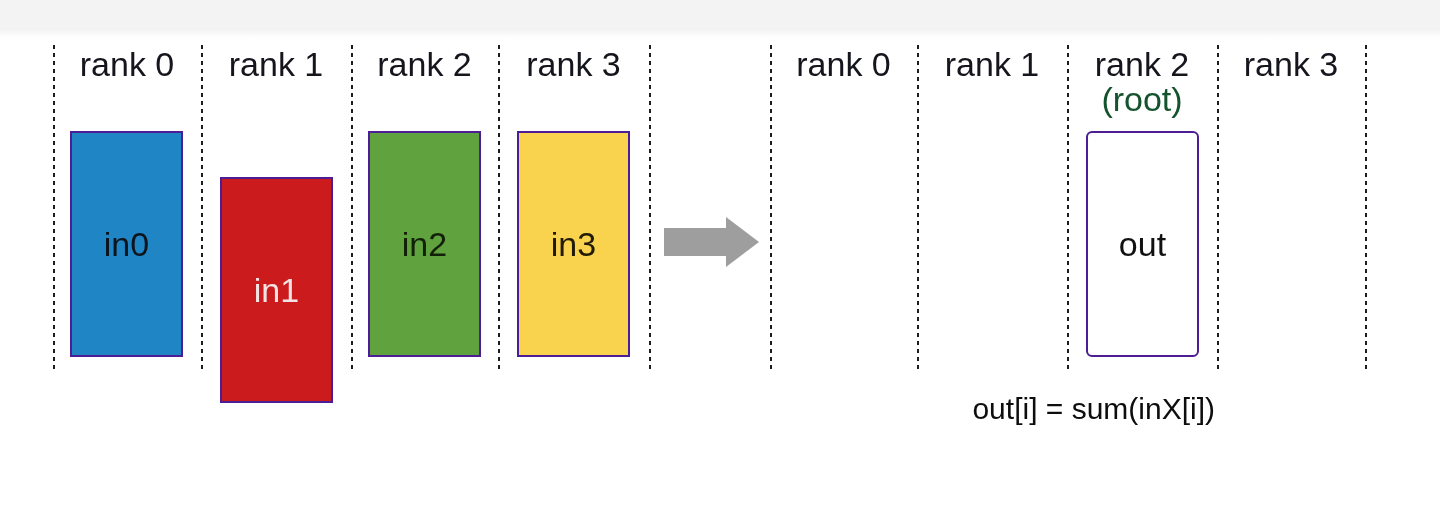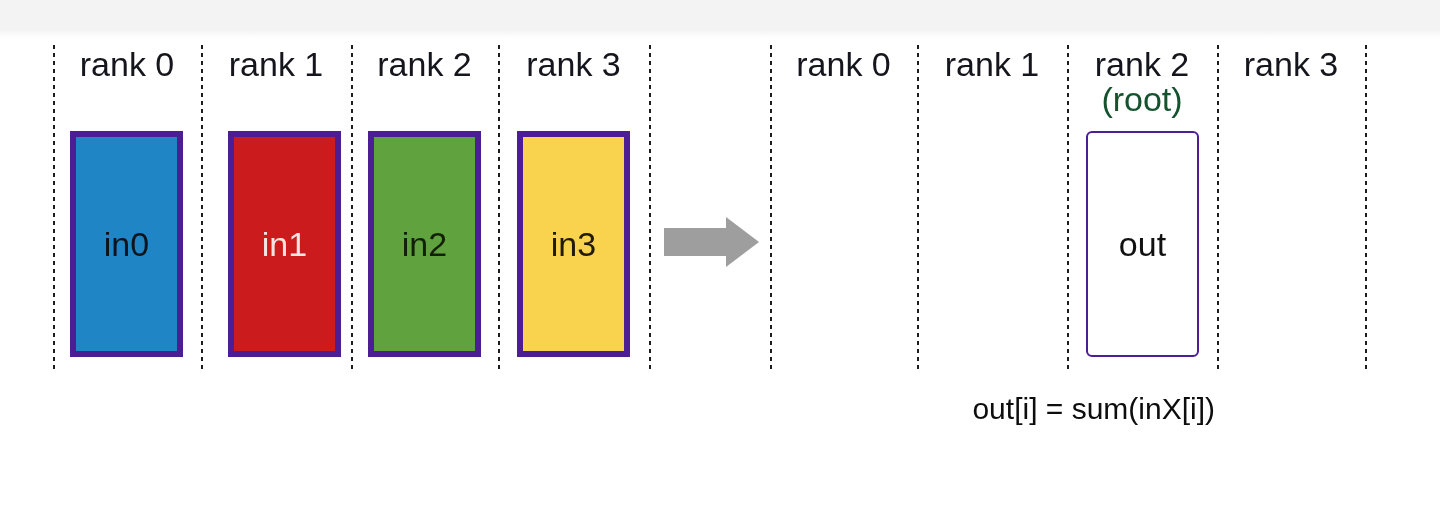--- a/index.html
+++ b/index.html
@@ -37,21 +37,21 @@
   .rank-sublabel {
     font-size: 34px;
     line-height: 35px;
     color: #14532d;
   }
   .data-box {
     position: absolute;
     top: 131px;
     width: 113px;
     height: 226px;
-    border: 6px solid #4c1d95;
+    border: 2px solid #4c1d95;
     display: flex;
     align-items: center;
     justify-content: center;
     font-size: 34px;
   }
   .out-box { border-width: 2px; border-radius: 6px; }
   .arrow-wrap {
     position: absolute;
     left: 664px;
     top: 216px;
@@ -116,21 +116,21 @@
   <div class="rank-label" style="left:917px;width:150px">rank 1</div>
   <div class="rank-label" style="left:1067px;width:150px">
     <div>rank 2</div>
     <div class="rank-sublabel">(root)</div>
   </div>
   <div class="rank-label" style="left:1217px;width:148px">rank 3</div>
 
   <div class="data-box" style="left: 70px; background-color: rgb(31, 133, 197); color: rgb(14, 20, 28);">
     <span>in0</span>
   </div>
-  <div class="data-box" style="left: 228px; background-color: rgb(203, 27, 29); color: rgb(243, 228, 228);">
+  <div class="data-box" style="left: 220px; background-color: rgb(203, 27, 29); color: rgb(243, 228, 228); margin-top: 46px;">
     <span>in1</span>
   </div>
   <div class="data-box" style="left: 368px; background-color: rgb(96, 162, 61); color: rgb(19, 32, 9);">
     <span>in2</span>
   </div>
   <div class="data-box" style="left: 517px; background-color: rgb(249, 211, 77); color: rgb(32, 26, 7);">
     <span>in3</span>
   </div>
 
   <div class="data-box out-box" style="left: 1086px; background-color: rgb(255, 255, 255); color: rgb(17, 17, 17);">

